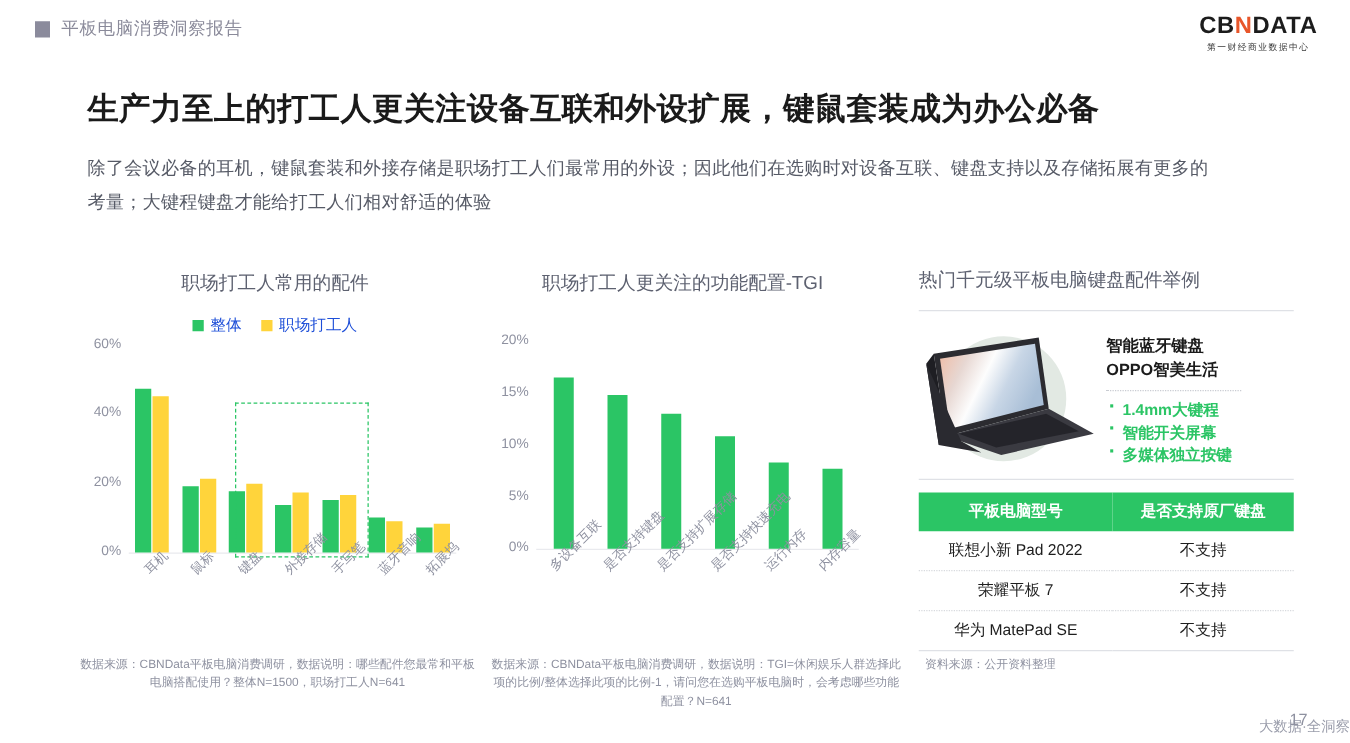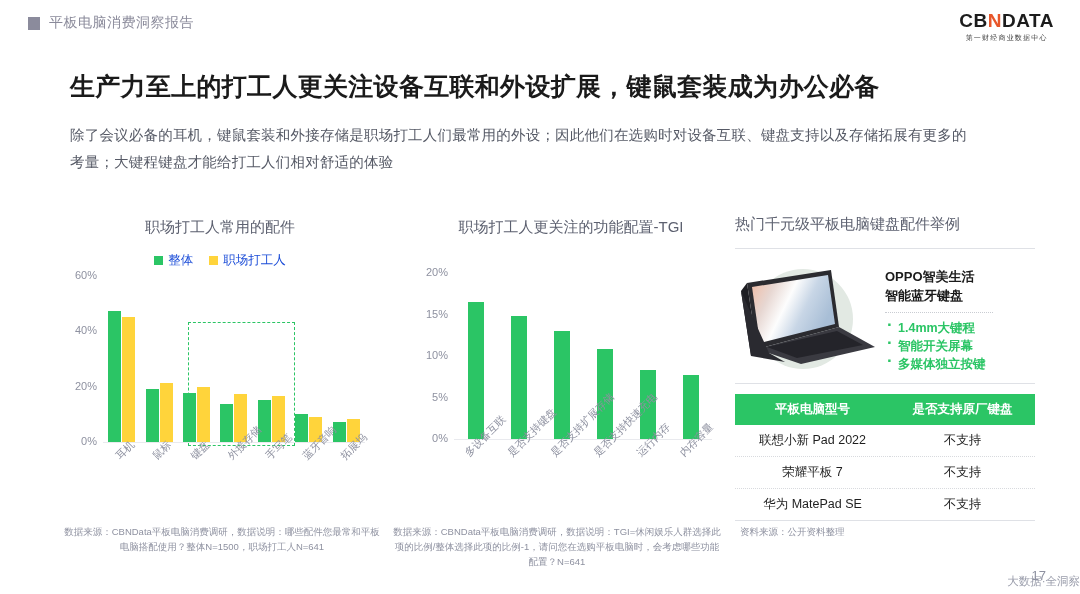--- a/index.html
+++ b/index.html
@@ -28,21 +28,21 @@
   }
   .subtitle {
     position: absolute; left: 70px; top: 122px; width: 900px;
     font-size: 14.5px; color: #565a66; line-height: 27px; letter-spacing: .2px;
   }
 
   
   .panels { position: absolute; left: 0; top: 205px; width: 864px; height: 390px; }
   .panel { position: absolute; top: 0; }
   .panel-1 { left: 55px; width: 330px; }
-  .panel-2 { left: 406px; width: 330px; }
+  .panel-2 { left: 381px; width: 330px; }
   .panel-3 { left: 735px; width: 300px; }
 
   .chart-title {
     text-align: center; font-size: 15px; color: #5d6170;
     line-height: 23px; padding-top: 10px;
   }
 
   
   .legend { display: flex; justify-content: center; gap: 16px; margin-top: 14px; }
   .legend-item { display: flex; align-items: center; gap: 5px; }
@@ -268,22 +268,22 @@
             </defs>
             <polygon points="12,22 96,9 104,66 22,88" fill="#2b2b30"></polygon>
             <polygon points="17,26 93,14 100,63 25,82" fill="url(#scr)"></polygon>
             <polygon points="22,88 104,66 140,86 66,103" fill="#3a3a41"></polygon>
             <polygon points="32,86 102,70 128,84 62,97" fill="#24242a"></polygon>
             <polygon points="12,22 22,88 16,95 6,30" fill="#1e1e23"></polygon>
             <polygon points="6,30 16,95 50,101 34,92" fill="#2a2a30"></polygon>
           </svg>
         </div>
         <div class="prod-info">
+          <div class="prod-name">智能蓝牙键盘</div>
           <div class="prod-name">OPPO智美生活</div>
-          <div class="prod-name">智能蓝牙键盘</div>
           <div class="prod-dotrule"></div>
           <ul class="bullets" id="p3bullets">
               <li>1.4mm大键程</li>
               <li>智能开关屏幕</li>
               <li>多媒体独立按键</li>
             </ul>
         </div>
       </div>
 
       <div class="p3-rule2"></div>

